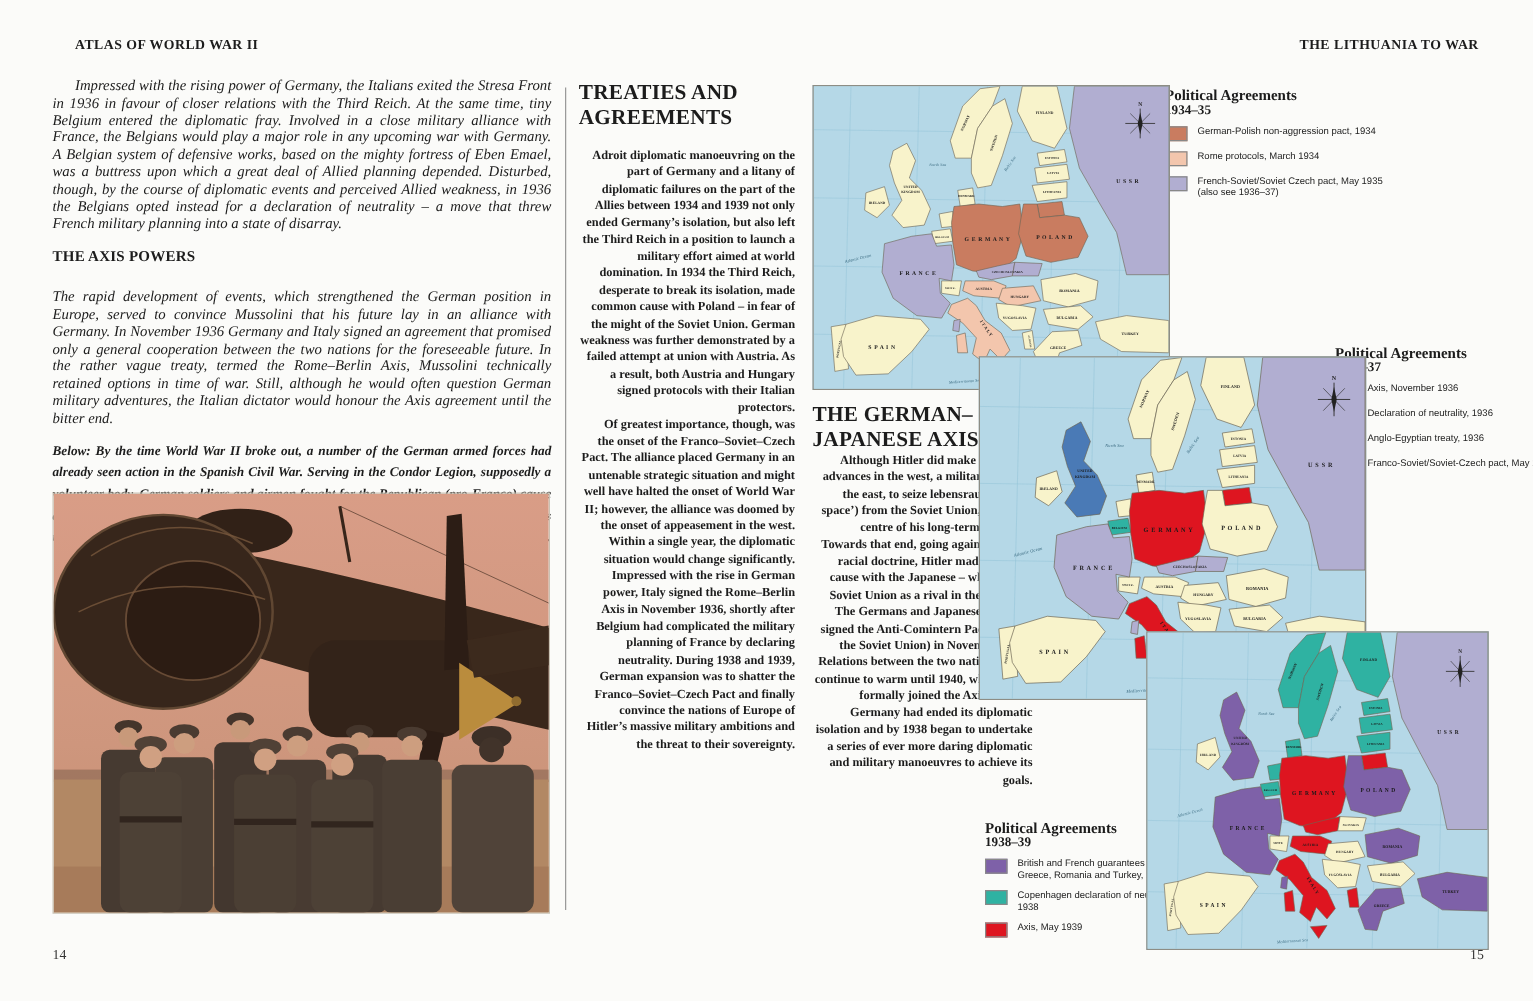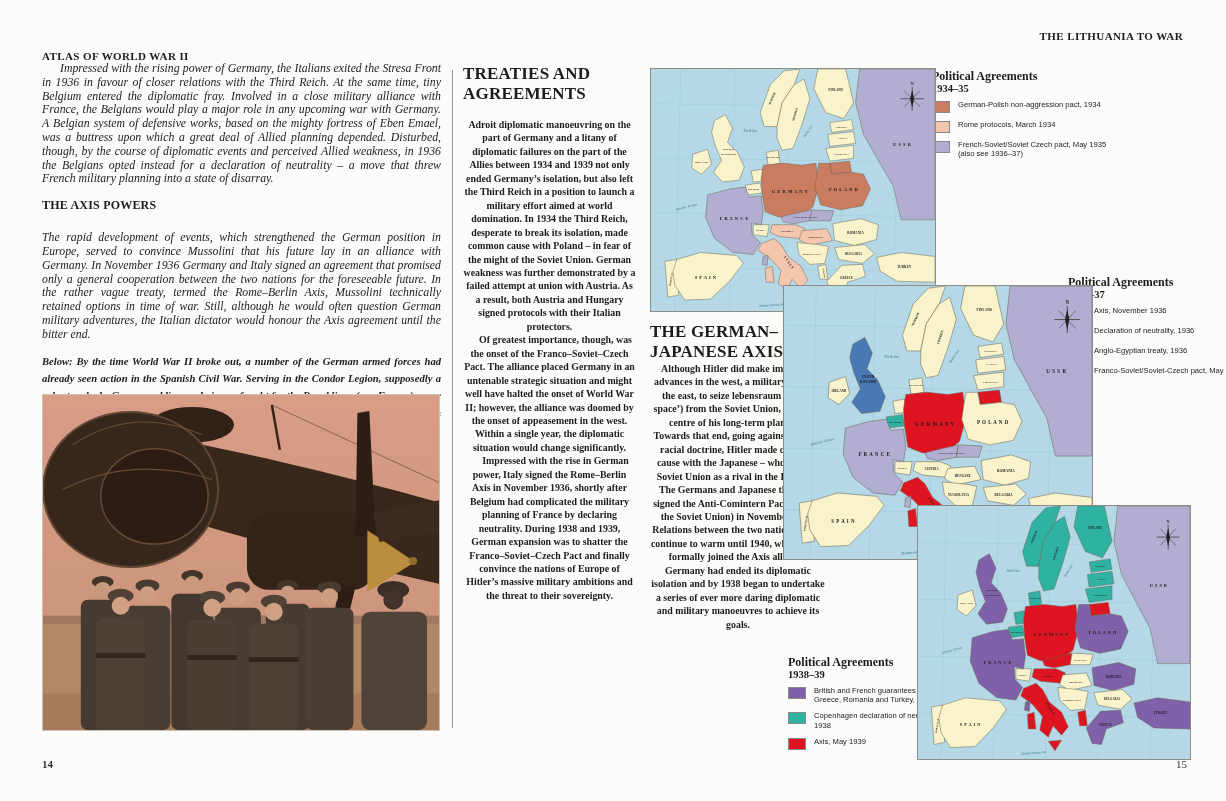--- a/index.html
+++ b/index.html
@@ -13,21 +13,21 @@
   .bodycol p{margin:0;font-size:11.8px;line-height:13.8px;text-align:justify;font-style:italic;}
   .bodycol p.ind{text-indent:18px;}
   .subhead{font-size:12px;font-weight:bold;margin:12px 0 18px 0;letter-spacing:.2px;}
   .caption{margin-top:11px !important;font-size:10.6px !important;font-weight:bold;
            line-height:17.4px !important;}
   .pagenum{font-size:11px;color:#333;}
   .vrule{left:452px;top:70px;width:1px;height:658px;background:#9a9a9a;}
   
   .trecol{left:463px;top:64px;width:173px;}
   .trecol h2,.gjcol h2{font-size:17px;line-height:20px;margin:0 0 14px 0;letter-spacing:.2px;}
-  .trecol p,.gjcol p{margin:0;font-size:9.9px;font-weight:bold;line-height:13.45px;text-align:center;}
+  .trecol p,.gjcol p{margin:0;font-size:9.9px;font-weight:bold;line-height:13.45px;text-align:right;}
   .trecol p.ind{text-indent:12px;}
   .gjcol{left:650px;top:322px;width:176px;}
   .gjcol h2{margin-bottom:0;}
   
   .mapbox{border:1px solid #8d8d85;box-sizing:border-box;background:#b5d8e7;}
   .mapbox svg{display:block;width:100%;height:100%;}
   #map1{left:650px;top:68px;width:286px;height:244px;z-index:1;}
   #map2{left:783px;top:285px;width:310px;height:275px;z-index:2;}
   #map3{left:917px;top:505px;width:274px;height:255px;z-index:3;}
   
@@ -39,21 +39,21 @@
   .lg-lb{font-family:"Liberation Sans",sans-serif;font-size:7.6px;line-height:9.2px;color:#222;}
   #legend1{left:932px;top:70px;}
   #legend2{left:1068px;top:276px;}
   #legend3{left:788px;top:656px;}
   .photo{left:42px;top:394px;width:398px;height:337px;border:1px solid #c9c2b4;box-sizing:border-box;}
   .photo svg{display:block;width:100%;height:100%;}
 </style>
 </head>
 <body>
 
-<div class="abs runhead" style="left:42px;top:30px;margin-top:20px;">ATLAS OF WORLD WAR II</div>
+<div class="abs runhead" style="left:60px;top:30px;">ATLAS OF WORLD WAR II</div>
 <div class="abs runhead" style="right:43px;top:30px;">THE LITHUANIA TO WAR</div>
 
 <div class="abs bodycol">
   <p class="ind">Impressed with the rising power of Germany, the Italians exited the Stresa Front in 1936 in favour of closer relations with the Third Reich. At the same time, tiny Belgium entered the diplomatic fray. Involved in a close military alliance with France, the Belgians would play a major role in any upcoming war with Germany. A Belgian system of defensive works, based on the mighty fortress of Eben Emael, was a buttress upon which a great deal of Allied planning depended. Disturbed, though, by the course of diplomatic events and perceived Allied weakness, in 1936 the Belgians opted instead for a declaration of neutrality – a move that threw French military planning into a state of disarray.</p>
   <div class="subhead">THE AXIS POWERS</div>
   <p>The rapid development of events, which strengthened the German position in Europe, served to convince Mussolini that his future lay in an alliance with Germany. In November 1936 Germany and Italy signed an agreement that promised only a general cooperation between the two nations for the foreseeable future. In the rather vague treaty, termed the Rome–Berlin Axis, Mussolini technically retained options in time of war. Still, although he would often question German military adventures, the Italian dictator would honour the Axis agreement until the bitter end.</p>
   <p class="caption">Below: By the time World War II broke out, a number of the German armed forces had already seen action in the Spanish Civil War. Serving in the Condor Legion, supposedly a volunteer body, German soldiers and airmen fought for the Republican (pro-Franco) cause and gained valuable experience in combat. Such experience was to stand men, such as these crewmen of a Junkers Ju 88, in good stead during the opening years of World War II.</p>
 </div>
 
 <div class="abs photo">
@@ -467,14 +467,14 @@
     <div class="lg-item">
       <span class="lg-sw" style="background: rgb(47, 178, 162);"></span>
       <span class="lg-lb">Copenhagen declaration of neutrality, July 1938</span>
     </div>
     <div class="lg-item">
       <span class="lg-sw" style="background: rgb(222, 21, 32);"></span>
       <span class="lg-lb">Axis, May 1939</span>
     </div>
   </div>
 
-<div class="abs pagenum" style="left:42px;top:758px;font-weight:bold;">14</div>
+<div class="abs pagenum" style="left:42px;top:758px;">14</div>
 <div class="abs pagenum" style="left:1176px;top:758px;">15</div>
 
 </body></html>

